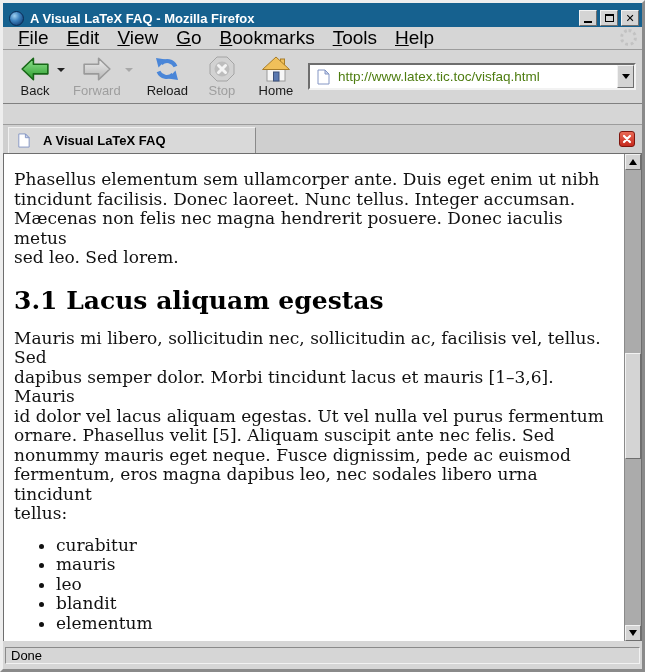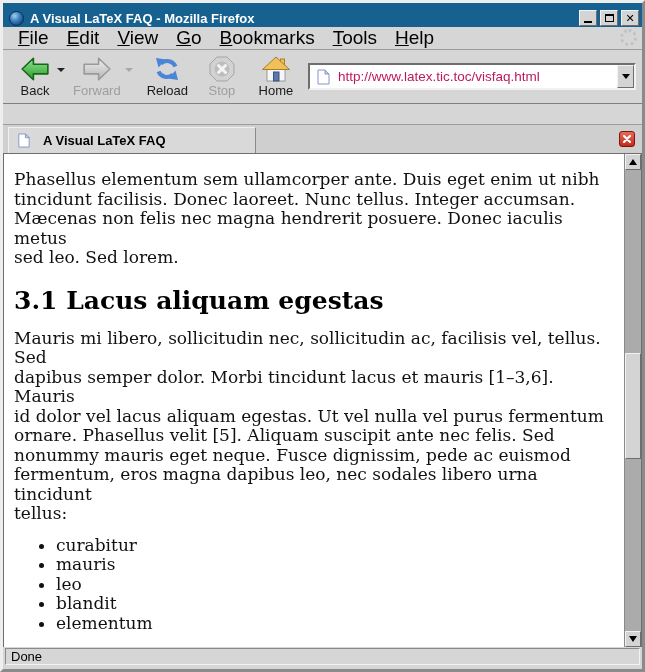--- a/index.html
+++ b/index.html
@@ -70,21 +70,21 @@
     border-top:4px solid #222;margin:0 4px 14px 0;
   }
   .caret.gray{border-top-color:#a8a8a8;}
   .urlbox{
     flex:1 1 auto;height:27px;margin-left:10px;background:#ffffff;
     border:2px solid;border-color:#6e6e6e #f2f2f2 #f2f2f2 #6e6e6e;
     display:flex;align-items:center;padding-left:5px;
   }
   .urlbox input{
     flex:1 1 auto;border:none;outline:none;font-size:13.5px;
-    font-family:"Liberation Sans","DejaVu Sans",sans-serif;color:#be185d;
+    font-family:"Liberation Sans","DejaVu Sans",sans-serif;color:#4d7c0f;
     padding:0 0 0 7px;background:transparent;
   }
   .urldrop{
     width:17px;height:23px;background:#d4d4d4;flex:0 0 auto;
     border:1px solid;border-color:#f2f2f2 #6e6e6e #6e6e6e #f2f2f2;
     display:flex;align-items:center;justify-content:center;
   }
   .urldrop .tri{
     width:0;height:0;border-left:4px solid transparent;border-right:4px solid transparent;
     border-top:5px solid #000;
@@ -141,22 +141,22 @@
   .sbtn.up{top:0;}
   .sbtn.down{bottom:0;}
   .tri-up{width:0;height:0;border-left:4px solid transparent;border-right:4px solid transparent;border-bottom:6px solid #000;}
   .tri-down{width:0;height:0;border-left:4px solid transparent;border-right:4px solid transparent;border-top:6px solid #000;}
   .sthumb{
     position:absolute;left:0;width:16px;top:199px;height:106px;background:#d4d4d4;
     border:1px solid;border-color:#f2f2f2 #6e6e6e #6e6e6e #f2f2f2;
   }
   
   .statusbar{
-    height:22px;background:#d6d6d6;flex:0 0 auto;
-    display:flex;align-items:flex-start;padding:1px 2px 1px 2px;
+    height:28px;background:#d6d6d6;flex:0 0 auto;
+    display:flex;align-items:center;padding:1px 2px 1px 2px;
   }
   .statusfield{
     flex:1 1 auto;border:1px solid;border-color:#8a8a8a #f2f2f2 #f2f2f2 #8a8a8a;
     font-size:13px;color:#000;display:flex;align-items:center;padding-left:5px;
   }
   svg{display:block;}
 </style>
 </head>
 <body>
 

